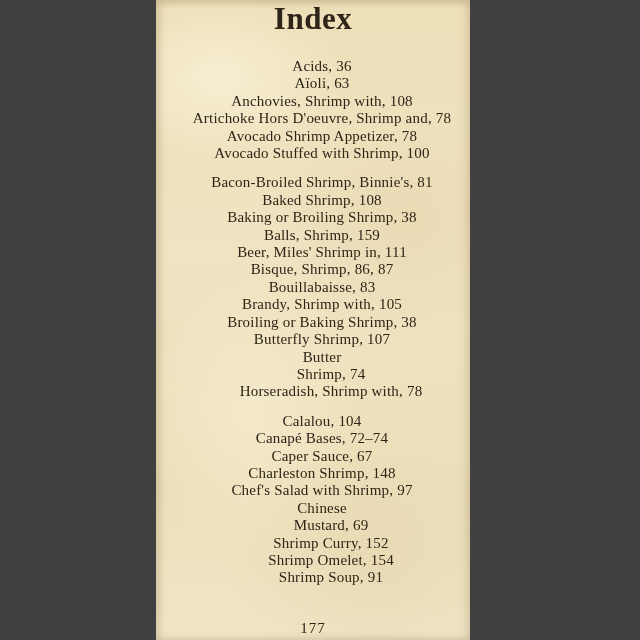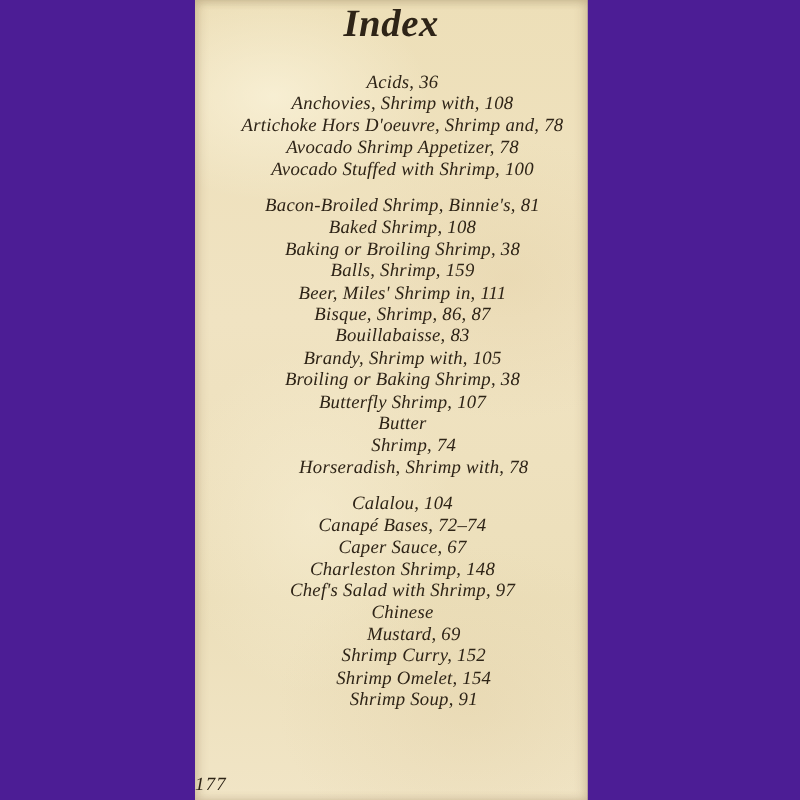--- a/index.html
+++ b/index.html
@@ -8,22 +8,21 @@
     width: 640px;
     height: 640px;
     background: #ffffff;
     overflow: hidden;
     font-family: "Liberation Serif", serif;
   }
   .photo-canvas {
     position: relative;
     width: 640px;
     height: 640px;
-    background: #4c1d95;
-    font-style: italic;
+    background: #404040;
   }
   .book-page {
     position: absolute;
     left: 156px;
     top: 0;
     width: 314px;
     height: 640px;
     background-color: var(--paper, #eee1bd);
     background-image:
       radial-gradient(ellipse 180px 120px at 20% 12%, rgba(255,250,230,0.55), rgba(255,250,230,0) 70%),
@@ -59,33 +58,35 @@
     letter-spacing: 0.2px;
   }
   .entry-group { margin-bottom: 12px; }
   .entry { white-space: nowrap; text-align: center; }
   .entry.indent-1 { padding-left: 18px; }
   .page-number {
     position: absolute;
     top: 620px;
     left: 0;
     width: 100%;
+    text-align: center;
     font-size: 15px;
     letter-spacing: 1px;
   }
 </style>
 </head>
 <body style="--paper: #eee1bd; --ink: #2e2417;">
 
 <div class="photo-canvas">
   <div class="book-page">
     <h1 class="page-title">Index</h1>
     <div class="entries">
         <div class="entry-group">
           <div class="entry">Acids, 36</div>
+          <div class="entry">Aïoli, 63</div>
           <div class="entry">Anchovies, Shrimp with, 108</div>
           <div class="entry">Artichoke Hors D'oeuvre, Shrimp and, 78</div>
           <div class="entry">Avocado Shrimp Appetizer, 78</div>
           <div class="entry">Avocado Stuffed with Shrimp, 100</div>
         </div>
         <div class="entry-group">
           <div class="entry">Bacon-Broiled Shrimp, Binnie's, 81</div>
           <div class="entry">Baked Shrimp, 108</div>
           <div class="entry">Baking or Broiling Shrimp, 38</div>
           <div class="entry">Balls, Shrimp, 159</div>

